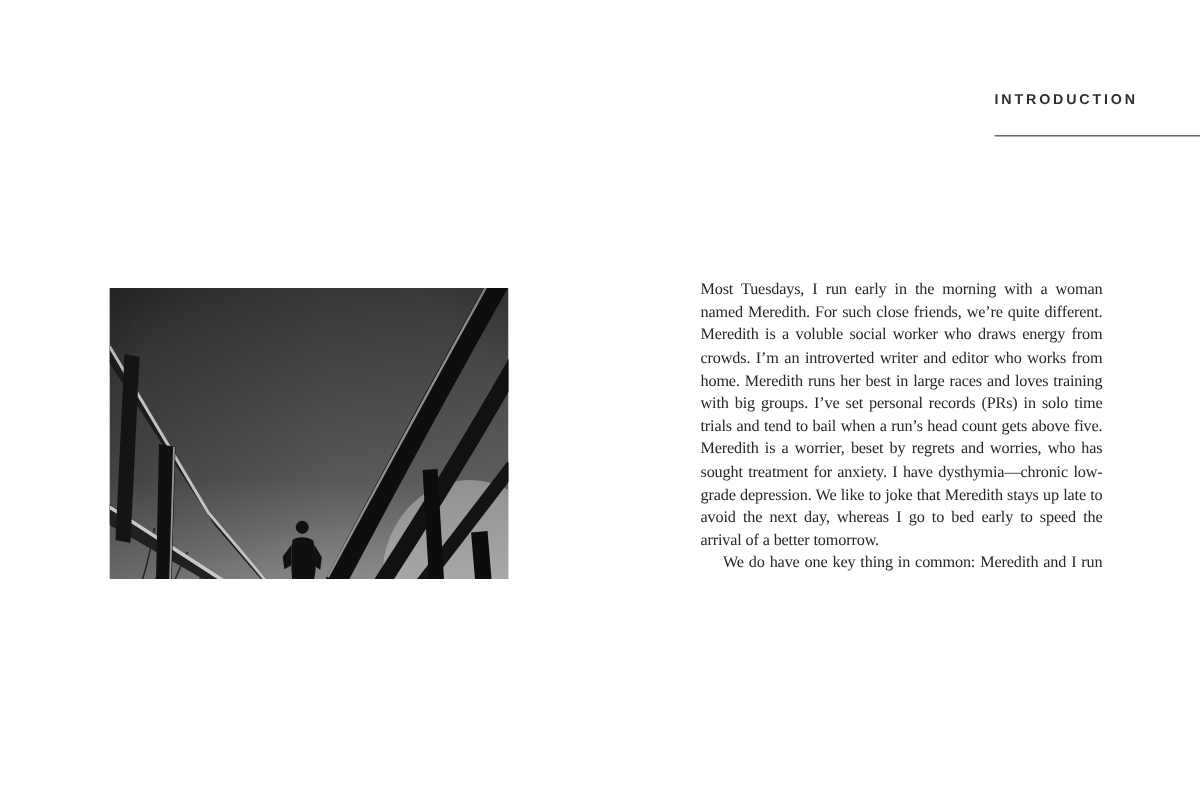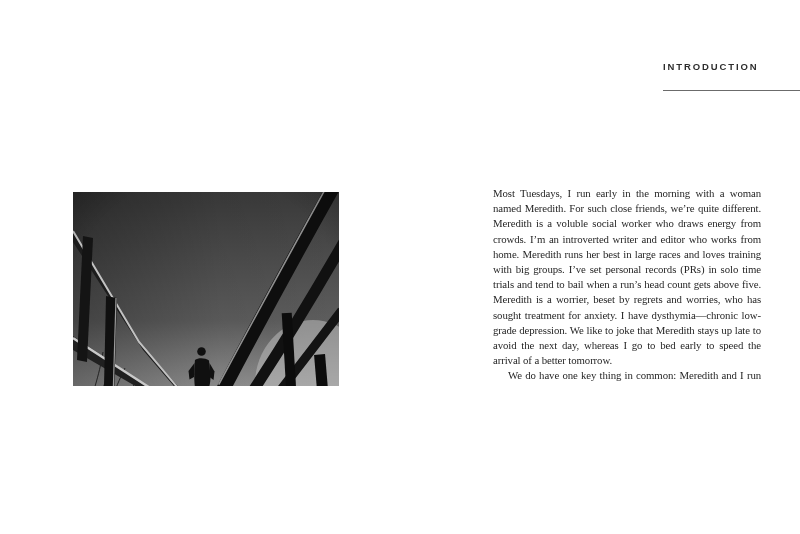--- a/index.html
+++ b/index.html
@@ -35,21 +35,21 @@
   .header-rule {
     position: absolute;
     left: 647px;
     top: 90px;
     width: 153px;
     height: 1px;
     background: #6b6b6b;
   }
   .body-text {
     position: absolute;
-    left: 477px;
+    left: 451px;
     top: 186px;
     width: 268px;
     font-family: "Liberation Serif", serif;
     font-size: 10.8px;
     line-height: 15.2px;
     letter-spacing: -0.1px;
     color: #262626;
     text-align: justify;
   }
   .para { margin: 0; text-align: justify; }

